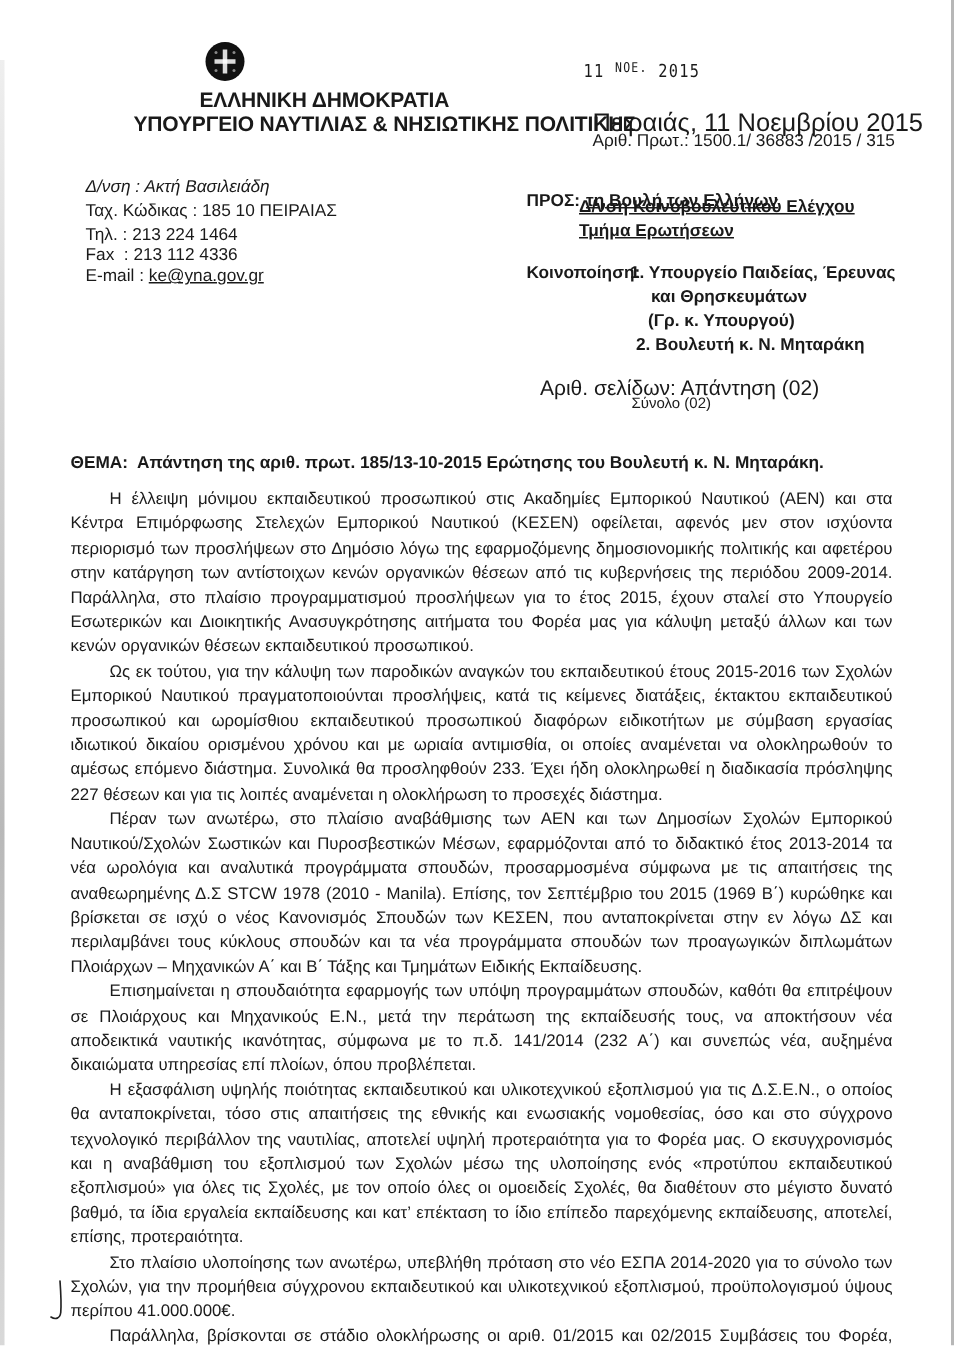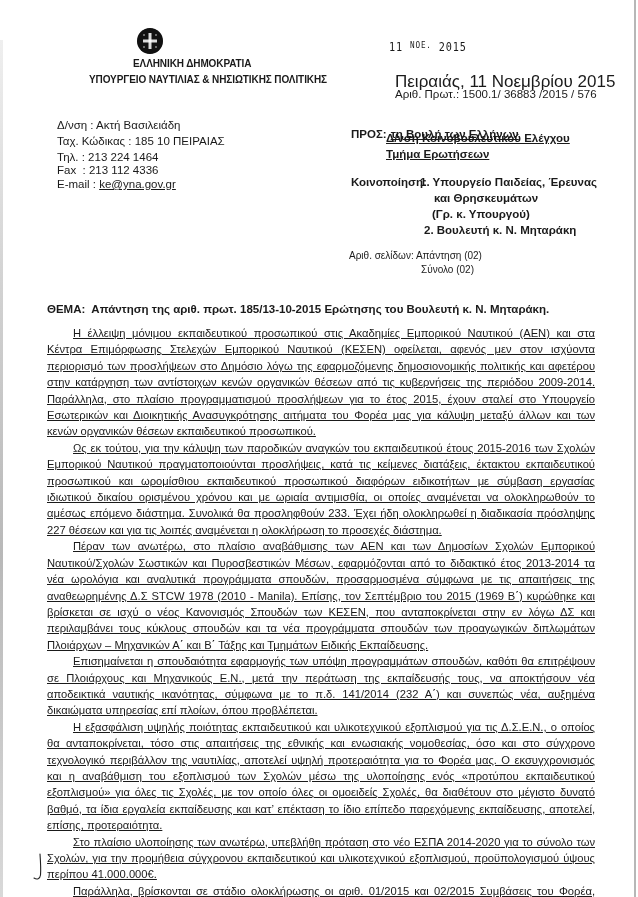--- a/index.html
+++ b/index.html
@@ -41,42 +41,42 @@
       position: absolute;
       left: 137px; top: 28px;
       width: 26px; height: 26px;
       border-radius: 50%;
       background: #111;
     }
     .emblem svg { display: block; }
     .gov-line {
       position: absolute;
       font-weight: bold;
-      font-size: 10px;
+      font-size: 14px;
       white-space: nowrap;
       letter-spacing: -0.1px;
       padding-left: 32px;
     }
     .gov1 { left: 101px; top: 58px; }
     .gov2 { left: 57px; top: 74px; }
 
     .office-title {
       position: absolute;
       left: 57px; top: 103px;
       font-weight: bold;
       font-size: 11.5px;
       white-space: nowrap;
     }
     .contact-line {
       position: absolute;
       left: 57px;
       font-size: 11.5px;
       white-space: nowrap;
     }
-    .c1 { top: 119px; }
+    .c1 { top: 119px; font-style: italic; }
     .c2 { top: 135px; }
     .c3 { top: 151px; }
     .c4 { top: 164px; }
     .c5 { top: 178px; }
     .c5 a { color: #1a1a1a; text-decoration: underline; }
 
     
     .stamp {
       position: absolute;
       left: 389px; top: 40px;
@@ -134,22 +134,22 @@
       white-space: nowrap;
     }
     .koin-l { position: absolute; font-weight: bold; font-size: 11.5px; white-space: nowrap; }
     .k1 { left: 420px; top: 176px; }
     .k2 { left: 434px; top: 192px; }
     .k3 { left: 432px; top: 208px; }
     .k4 { left: 424px; top: 224px; }
 
     .pages {
       position: absolute;
-      left: 349px; top: 250px;
-      font-size: 10px;
+      left: 360px; top: 250px;
+      font-size: 14px;
       white-space: nowrap;
     }
     .pages2 {
       position: absolute;
       left: 421px; top: 264px;
       font-size: 10px;
       white-space: nowrap;
     }
 
     
@@ -168,21 +168,20 @@
       position: absolute;
       left: 47px; top: 325px;
       width: 548px;
       font-size: 11.2px;
       line-height: 16.4px;
       text-align: justify;
     }
     .body-text p {
       margin: 0;
       text-indent: 26px;
-      text-decoration: underline;
     }
 
     .checkmark {
       position: absolute;
       left: 31px; top: 853px;
       width: 14px; height: 30px;
     }
   </style>
 </head>
 <body>
@@ -212,21 +211,21 @@
   <div class="contact-line c4" style="white-space:pre;">Fax  : 213 112 4336</div>
   <div class="contact-line c5">
     <span style="white-space:pre;">E-mail : </span><a>ke@yna.gov.gr</a>
   </div>
 
   <div class="stamp">
     <span style="white-space:pre;">11 </span><span class="mon">ΝΟΕ.</span><span style="white-space:pre;"> 2015</span>
   </div>
 
   <div class="place-date">Πειραιάς, 11 Νοεμβρίου 2015</div>
-  <div class="prot">Αριθ. Πρωτ.: 1500.1/ 36883 /2015 / 576</div>
+  <div class="prot">Αριθ. Πρωτ.: 1500.1/ 36883 /2015 / 315</div>
 
   <div class="pros">
     <span class="pros-label">ΠΡΟΣ:</span><span class="ul">τη Βουλή των Ελλήνων</span>
   </div>
   <div class="pros-line2 ul">Δ/νση Κοινοβουλευτικού Ελέγχου</div>
   <div class="pros-line3 ul">Τμήμα Ερωτήσεων</div>
 
   <div class="koin">Κοινοποίηση:</div>
   <div class="koin-l k1">1. Υπουργείο Παιδείας, Έρευνας</div>
   <div class="koin-l k2">και Θρησκευμάτων</div>

